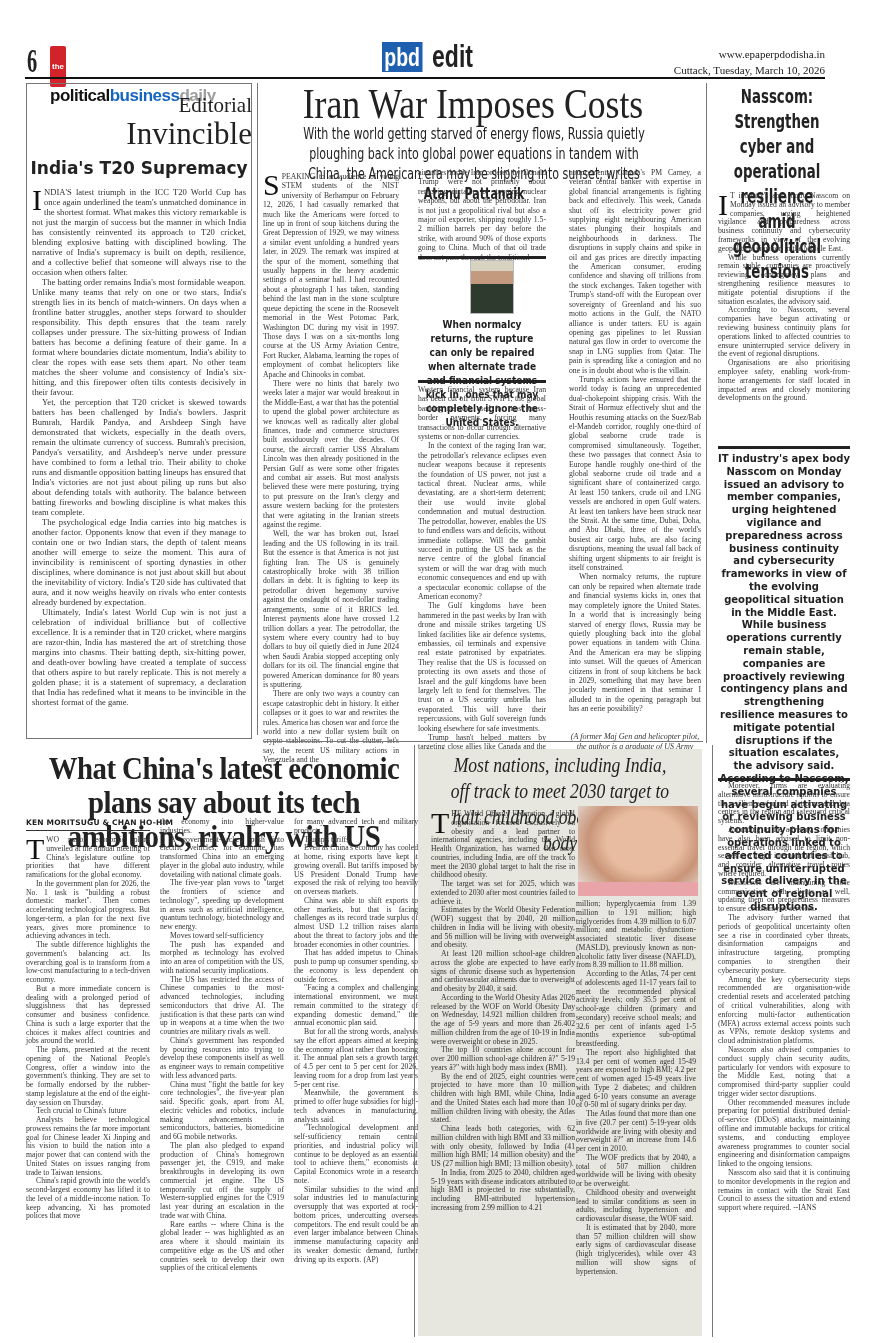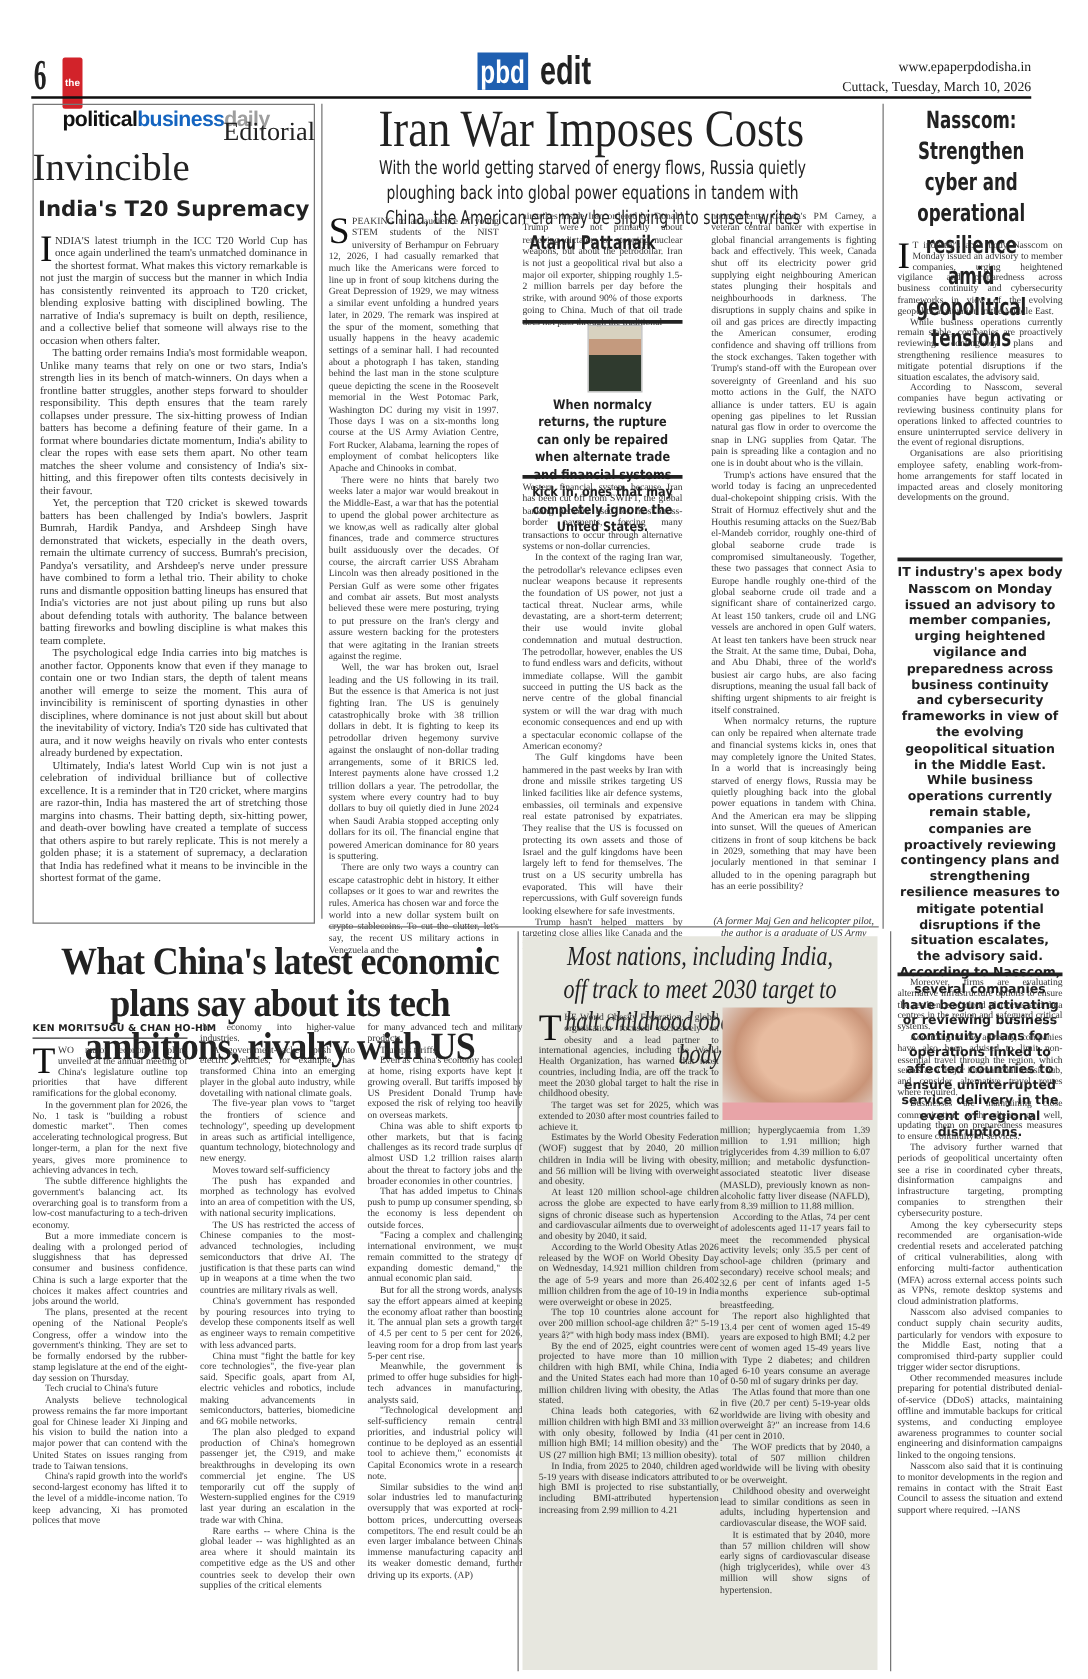--- a/index.html
+++ b/index.html
@@ -10,21 +10,21 @@
   .mast-logo .the{display:inline-block;background:#d2232a;color:#fff;font:bold 8px "Liberation Sans",sans-serif;padding:16px 2px;border-radius:2px;line-height:9px}
   .mast-logo .name{font:bold 17px "Liberation Sans",sans-serif;letter-spacing:-.5px;line-height:18px;display:block}
   .mast-logo .p1{color:#111}.mast-logo .p2{color:#1565c0}.mast-logo .p3{color:#9e9e9e}
   .pbd{left:382px;top:42px;background:#1f5fb0;color:#fff;font:bold 26px "Liberation Sans",sans-serif;padding:0 3px;line-height:30px;transform:scaleX(.75);transform-origin:left}
   .edit{left:432px;top:40px;font:bold 32px "Liberation Sans",sans-serif;line-height:32px;transform:scaleX(.72);transform-origin:left}
   .mast-right{right:45px;top:46px;text-align:right;font-size:11px;line-height:16px}
   .mast-right .url{}
   .rule{left:25px;right:45px;top:77px;height:2px;background:#111}
   .ed-box{left:26px;top:83px;width:226px;height:656px;border:1px solid #777}
   .ed-h1{left:26px;top:93px;width:226px;text-align:right;font-size:21px;line-height:24px}
-  .ed-h2{left:26px;top:117px;width:226px;text-align:left;font-size:31px;line-height:34px}
+  .ed-h2{left:26px;top:117px;width:226px;text-align:right;font-size:31px;line-height:34px}
   .ed-h3{left:26px;top:157px;width:226px;text-align:center;font:bold 17px "DejaVu Sans",sans-serif;line-height:22px}
   .body-text{font-size:8.4px;line-height:10px;text-align:justify;color:#333;hyphens:auto}
   .body-text p{text-indent:10px}
   .body-text p.first{text-indent:0}
   .drop{float:left;font-size:30px;line-height:24px;margin:1px 2px 0 0;color:#111}
   .ed-body{left:32px;top:187px;width:214px}
   .vline{width:1px;background:#777}
   .iran-title{left:258px;top:82px;width:430px;text-align:center;font-size:42px;line-height:44px;transform:scaleX(.85)}
   .iran-deck{left:262px;top:124px;width:424px;text-align:center;font:15px "DejaVu Sans Condensed","DejaVu Sans",sans-serif;line-height:20px;transform:scaleX(.82);transform-origin:center}
   .iran-deck b{font-weight:bold}

